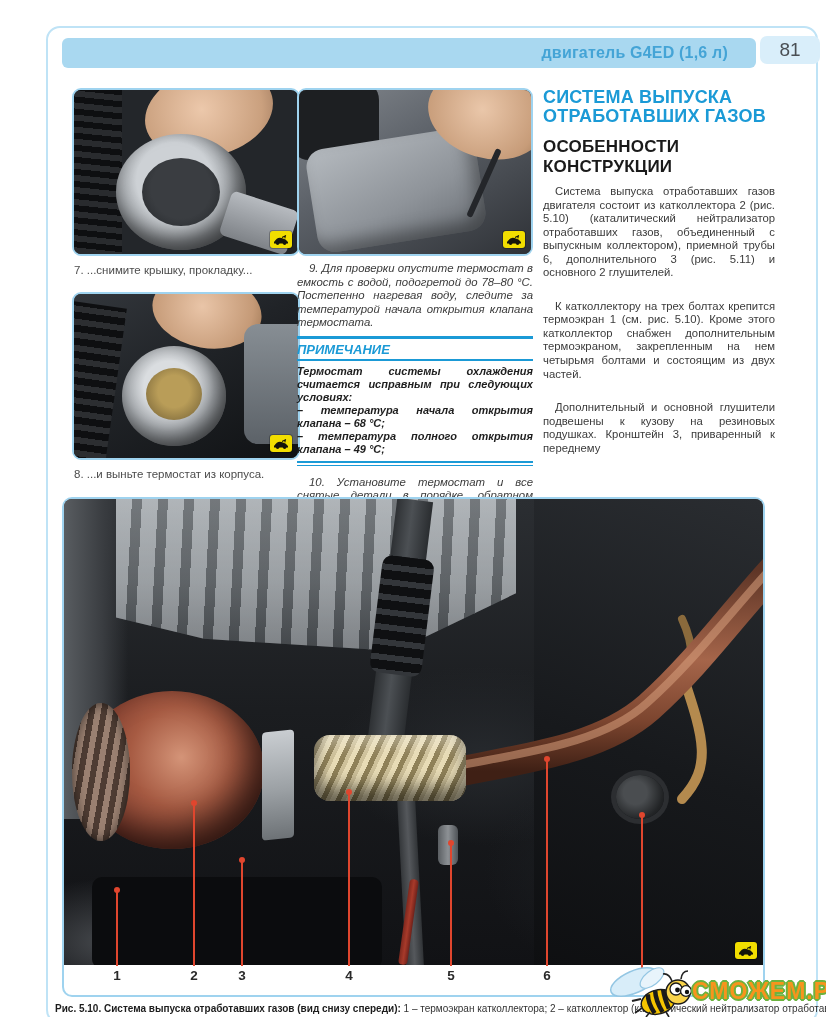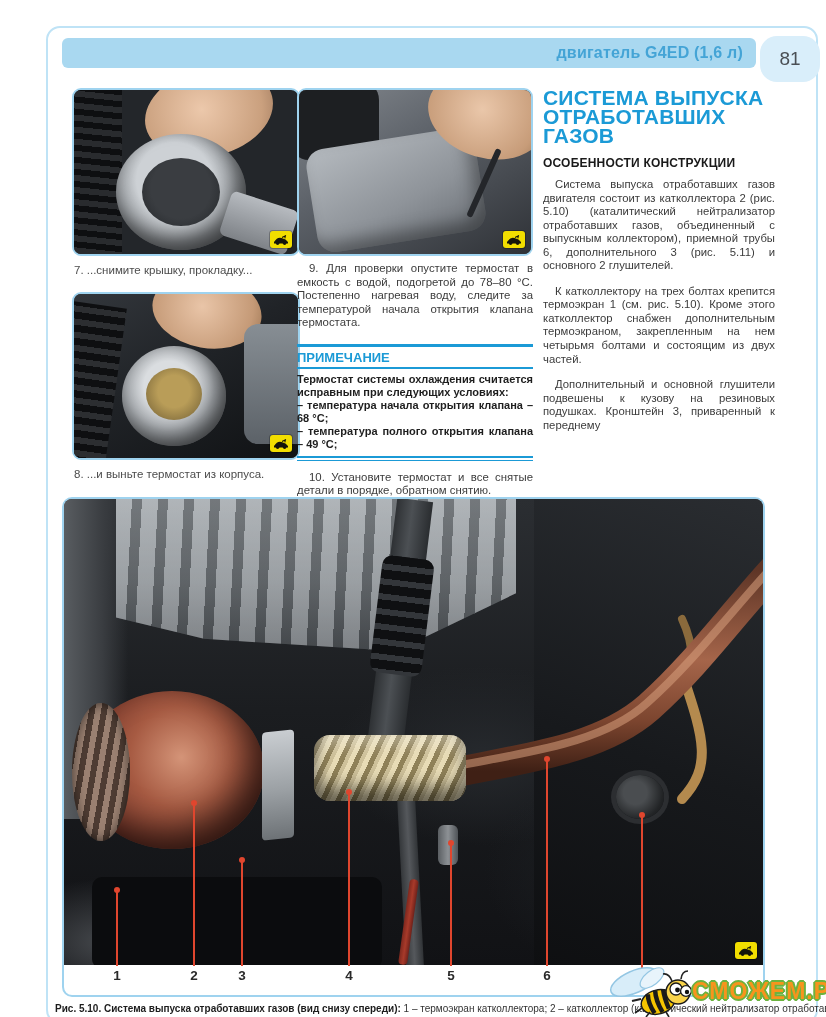--- a/index.html
+++ b/index.html
@@ -6,55 +6,55 @@
   html,body { background:#e9e9e9; }
   body { font-family:"Liberation Sans", sans-serif; }
   .page { position:relative; width:826px; height:1017px; background:#fff; overflow:hidden; margin:0 auto; }
 
   
   .page-frame { position:absolute; left:46px; top:26px; width:772px; height:998px;
     border:2px solid var(--frame-blue); border-radius:14px; pointer-events:none; }
 
   
   .header-bar { position:absolute; left:62px; top:38px; width:694px; height:30px;
-    background:var(--header-bar); border-radius:6px; display:flex; align-items:center; justify-content:flex-end; padding-right:13px; }
+    background:var(--header-bar); border-radius:6px; display:flex; align-items:center; justify-content:flex-end; padding-right:28px; }
   .header-title { color:var(--header-text); font-weight:bold; font-size:16px; letter-spacing:.2px; }
-  .page-num-box { position:absolute; left:760px; top:36px; width:60px; height:46px;
-    background:var(--header-box); border-radius:17px; display:flex; align-items:center; justify-content:center;
+  .page-num-box { position:absolute; left:760px; top:36px; width:60px; height:28px;
+    background:var(--header-box); border-radius:7px; display:flex; align-items:center; justify-content:center;
     color:#4a4f54; font-size:19px; }
 
   
   .col { position:absolute; top:88px; }
   .col1 { left:72px; width:228px; }
-  .col2 { left:297px; width:236px; }
+  .col2 { left:297px; width:236px;font-style:italic; }
   .col3 { left:543px; width:232px; }
 
   .photo { position:relative; width:100%; height:168px; border:2px solid var(--photo-border);
     border-radius:9px; overflow:hidden; background:#23262a; }
   .photo > div { position:absolute; }
 
   .cam-icon { position:absolute; right:6px; bottom:6px; width:22px; height:17px;
     background:var(--icon-yellow); border-radius:3px; display:flex; align-items:center; justify-content:center; box-shadow:0 0 0 1px rgba(0,0,0,.25); }
 
   .caption { margin:8px 0 16px 2px; font-size:11.5px; color:#4c4c4c; }
 
   .step { margin-top:6px; font-size:11.4px; line-height:13.5px; color:var(--body-text);
     text-align:justify; text-indent:12px; }
 
-  .note { margin-top:14px; }
+  .note { margin-top:6px; }
   .note-rule-top { height:3px; background:var(--accent); }
   .note-title { color:var(--accent); font-weight:bold; font-size:13px; padding:3px 0 2px 0; }
   .note-rule-mid { height:2px; background:var(--accent); }
   .note-body { padding:4px 0 3px 0; font-size:11px; line-height:13px; font-weight:bold; color:#1e1e1e; text-align:justify; }
   .note-rule-b1 { height:2px; background:var(--accent); margin-top:2px; }
   .note-rule-b2 { height:1px; background:var(--accent); margin-top:2px; }
 
-  .h1-blue { color:var(--accent); font-weight:bold; font-size:21px; line-height:19px; letter-spacing:.2px; }
-  .h2-black { margin-top:11px; color:#1a1a1a; font-weight:bold; font-size:12px; letter-spacing:.2px; }
-  .body-p { margin-top:12px; font-size:11.3px; line-height:13.55px; color:var(--body-text); text-align:justify; text-indent:12px; }
+  .h1-blue { color:var(--accent); font-weight:bold; font-size:18px; line-height:19px; letter-spacing:.2px; }
+  .h2-black { margin-top:11px; color:#1a1a1a; font-weight:bold; font-size:17px; letter-spacing:.2px; }
+  .body-p { margin-top:20px; font-size:11.3px; line-height:13.55px; color:var(--body-text); text-align:justify; text-indent:12px; }
   .body-p:first-of-type { margin-top:8px; }
 
   
   .figure { position:absolute; left:62px; top:497px; width:703px; height:500px;
     border:2px solid var(--photo-border); border-radius:10px; background:#fff; }
   .fig-photo { position:absolute; left:0; top:0; width:699px; height:466px; border-radius:8px 8px 0 0; overflow:hidden;
     background:
       radial-gradient(ellipse 150px 90px at 6% 95%, #45484c, transparent 70%),
       radial-gradient(ellipse 260px 160px at 88% 80%, #202327, transparent 75%),
       radial-gradient(ellipse 200px 120px at 60% 55%, #26292d, transparent 75%),

